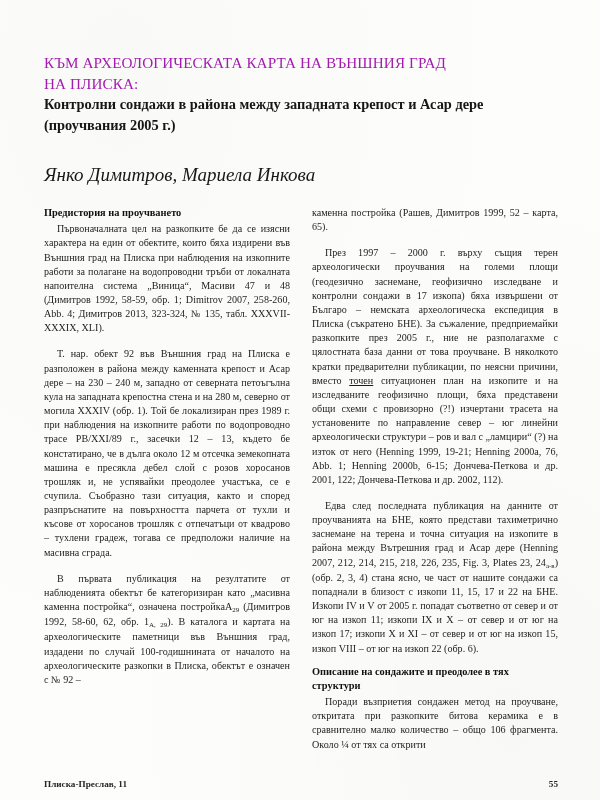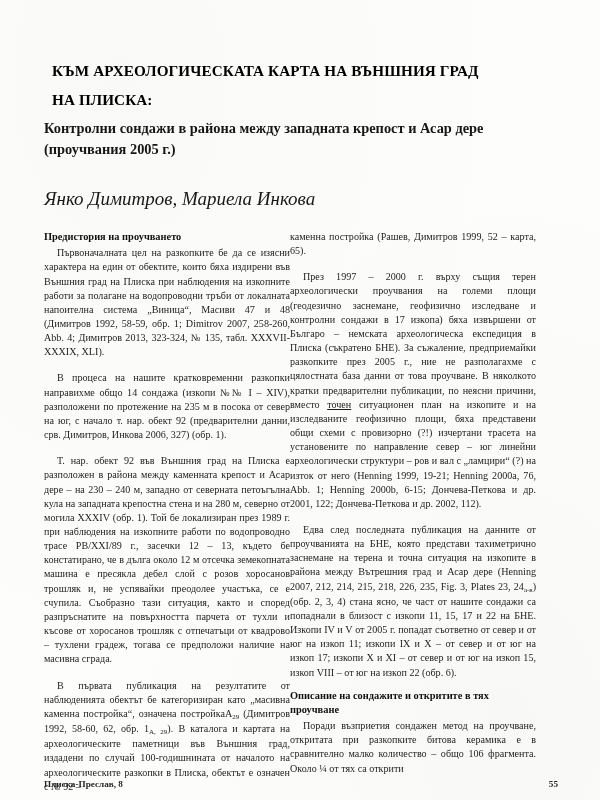--- a/index.html
+++ b/index.html
@@ -32,24 +32,24 @@
     top: 52px;
     width: 514px;
   }
 
   
   .title-block { margin: 0 0 0 0; }
 
   .main-title {
     font-size: 15.2px;
     line-height: 21px;
-    font-weight: bold;
+    font-weight: normal;
     letter-spacing: 0.1px;
-    margin: 8px;
-    color: #000000;
+    margin: 0;
+    color: #a21caf;
   }
   .sub-title {
     font-size: 14.4px;
     line-height: 21px;
     font-weight: bold;
     margin: 0;
     color: #161616;
   }
   .sub-title-2 {
     font-size: 14.4px;
@@ -64,20 +64,21 @@
     font-size: 19px;
     line-height: 18px;
     margin: 30px 0 0 0;
     color: #181818;
   }
 
   
   .columns {
     margin-top: 22px;
     display: flex;
+    gap: 22px;
     width: 514px;
   }
   .col {
     width: 246px;
     flex: 0 0 246px;
   }
 
   .sec-head {
     font-weight: bold;
     font-size: 10.4px;
@@ -135,32 +136,31 @@
     <div class="sub-title-2">(проучвания 2005 г.)</div>
   </div>
 
   <div class="authors">Янко Димитров, Мариела Инкова</div>
 
   <div class="columns">
 
     <div class="col">
       <div class="sec-head">Предистория на проучването</div>
       <p class="body">Първоначалната цел на разкопките бе да се изясни характера на един от обектите, които бяха издирени във Външния град на Плиска при наблюдения на изкопните работи за полагане на водопроводни тръби от локалната напоителна система „Виница“, Масиви 47 и 48 (Димитров 1992, 58-59, обр. 1; Dimitrov 2007, 258-260, Abb. 4; Димитров 2013, 323-324, № 135, табл. XXXVII-XXXIX, XLI).</p>
-      <p class="body">В процеса на нашите кратковременни разкопки направихме общо 14 сондажа (изкопи №№ I – XIV), разположени по протежение на 235 м в посока от север на юг, с начало т. нар. обект 92 (предварителни данни, срв. Димитров, Инкова 2006, 327) (обр. 1).</p>
       <p class="body">Т. нар. обект 92 във Външния град на Плиска е разположен в района между каменната крепост и Асар дере – на 230 – 240 м, западно от северната петоъгълна кула на западната крепостна стена и на 280 м, северно от могила XXXIV (обр. 1). Той бе локализиран през 1989 г. при наблюдения на изкопните работи по водопроводно трасе РВ/XXI/89 г., засечки 12 – 13, където бе констатирано, че в дълга около 12 м отсечка земекопната машина е пресякла дебел слой с розов хоросанов трошляк и, не успявайки преодолее участъка, се е счупила. Съобразно тази ситуация, както и според разпръснатите на повърхността парчета от тухли и късове от хоросанов трошляк с отпечатъци от квадрово – тухлени градеж, тогава се предположи наличие на масивна сграда.</p>
       <p class="body"><span>В първата публикация на резултатите от наблюденията обектът бе категоризиран като „масивна каменна постройка“, означена постройка</span><span>А</span><sub>29</sub><span> (Димитров 1992, 58-60, 62, обр. 1</span><sub>A, 29</sub><span>). В каталога и картата на археологическите паметници във Външния град, издадени по случай 100-годишнината от началото на археологическите разкопки в Плиска, обектът е означен с № 92 –</span></p>
     </div>
 
     <div class="col">
       <p class="body cont">каменна постройка (Рашев, Димитров 1999, 52 – карта, 65).</p>
       <p class="body"><span>През 1997 – 2000 г. върху същия терен археологически проучвания на големи площи (геодезично заснемане, геофизично изследване и контролни сондажи в 17 изкопа) бяха извършени от Българо – немската археологическа експедиция в Плиска (съкратено БНЕ). За съжаление, предприемайки разкопките през 2005 г., ние не разполагахме с цялостната база данни от това проучване. В няколкото кратки предварителни публикации, по неясни причини, вместо </span><span class="u">точен</span><span> ситуационен план на изкопите и на изследваните геофизично площи, бяха представени общи схеми с провизорно (?!) изчертани трасета на установените по направление север – юг линейни археологически структури – ров и вал с „ламцири“ (?) на изток от него (Henning 1999, 19-21; Henning 2000a, 76, Abb. 1; Henning 2000b, 6-15; Дончева-Петкова и др. 2001, 122; Дончева-Петкова и др. 2002, 112).</span></p>
       <p class="body"><span>Едва след последната публикация на данните от проучванията на БНЕ, която представи тахиметрично заснемане на терена и точна ситуация на изкопите в района между Вътрешния град и Асар дере (Henning 2007, 212, 214, 215, 218, 226, 235, Fig. 3, Plates 23, 24</span><sub>а-в</sub><span>) (обр. 2, 3, 4) стана ясно, че част от нашите сондажи са попаднали в близост с изкопи 11, 15, 17 и 22 на БНЕ. Изкопи IV и V от 2005 г. попадат съответно от север и от юг на изкоп 11; изкопи IX и X – от север и от юг на изкоп 17; изкопи X и XI – от север и от юг на изкоп 15, изкоп VIII – от юг на изкоп 22 (обр. 6).</span></p>
-      <div class="sec-head spaced">Описание на сондажите и откритите в тях проучване</div>
+      <div class="sec-head spaced">Описание на сондажите и преодолее в тях структури</div>
       <p class="body">Поради възприетия сондажен метод на проучване, откритата при разкопките битова керамика е в сравнително малко количество – общо 106 фрагмента. Около ¼ от тях са открити</p>
     </div>
 
   </div>
 </div>
 
 <div class="footer">
-  <div>Плиска-Преслав, 8</div>
+  <div>Плиска-Преслав, 11</div>
   <div class="pageno">55</div>
 </div>
 
 </body></html>

